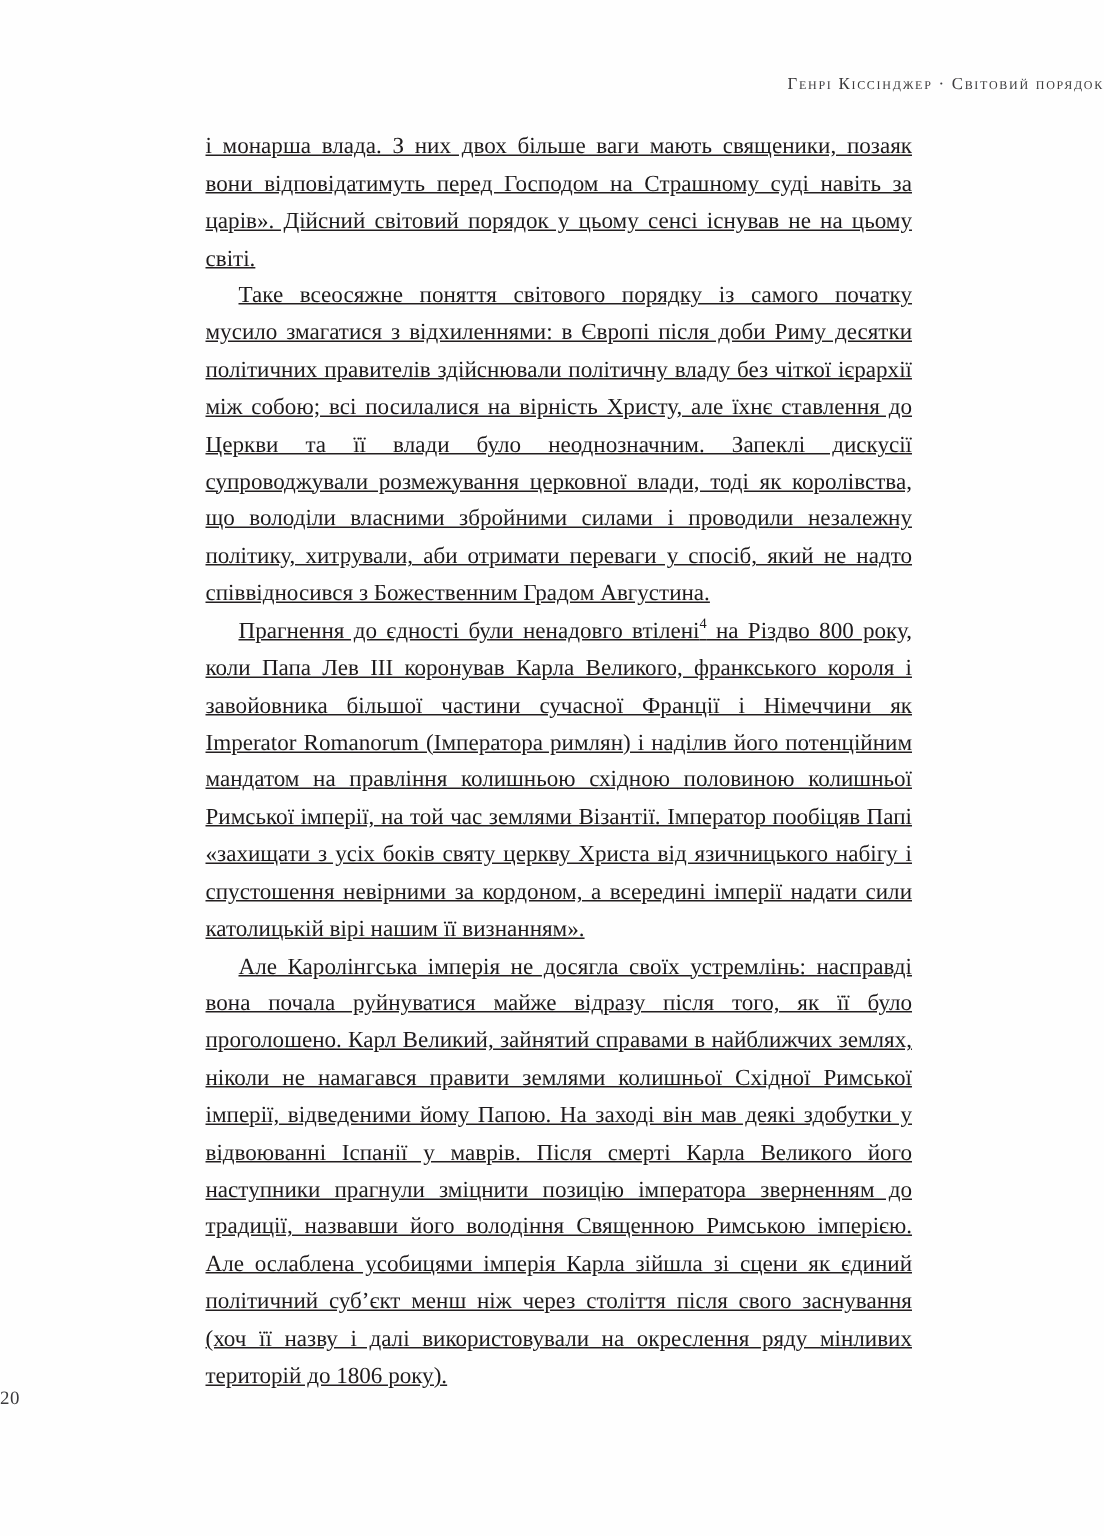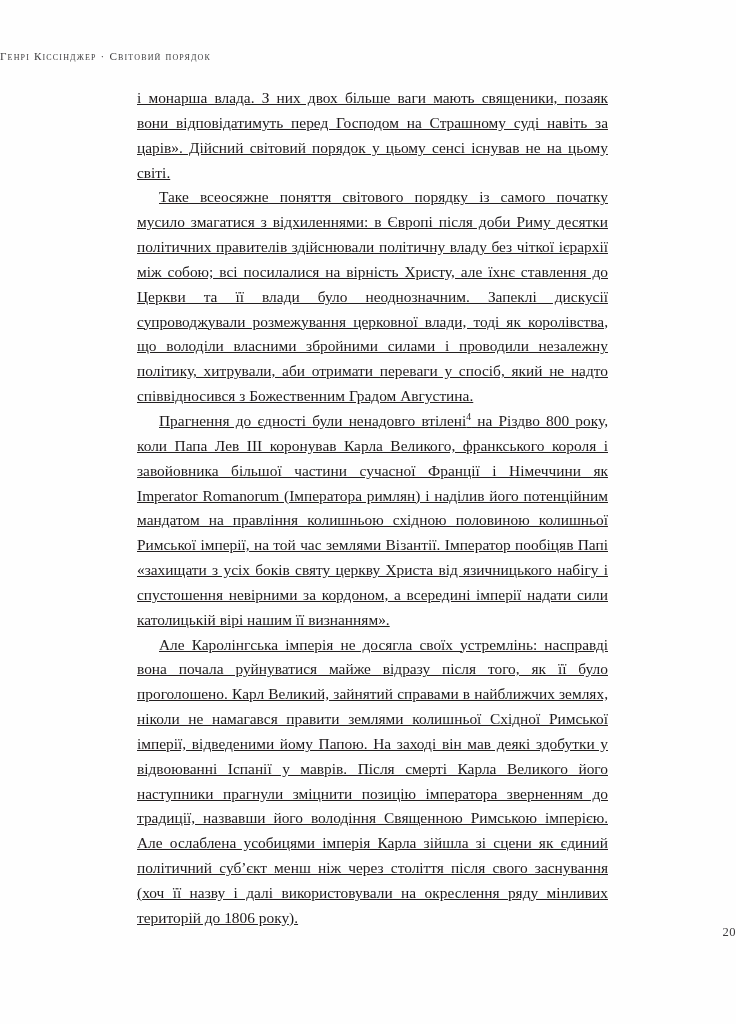--- a/index.html
+++ b/index.html
@@ -23,21 +23,21 @@
     height: 1024px;
     background: #fefefe;
   }
 
   
   .running-head {
     position: absolute;
     left: 0;
     top: 50px;
     width: 736px;
-    text-align: left;
+    text-align: right;
     font-family: "Liberation Serif", "DejaVu Serif", serif;
     font-size: 11.2px;
     letter-spacing: 1.15px;
     color: #3b3a3c;
     font-variant: small-caps;
     text-transform: none;
     white-space: nowrap;
   }
 
   
@@ -72,21 +72,21 @@
     vertical-align: super;
     line-height: 0;
   }
 
   
   .folio {
     position: absolute;
     left: 0;
     top: 925px;
     width: 736px;
-    text-align: right;
+    text-align: left;
     font-size: 12.6px;
     color: #3b3a3c;
     letter-spacing: 0.4px;
   }
 </style>
 </head>
 <body>
 
 <div class="page">
 

